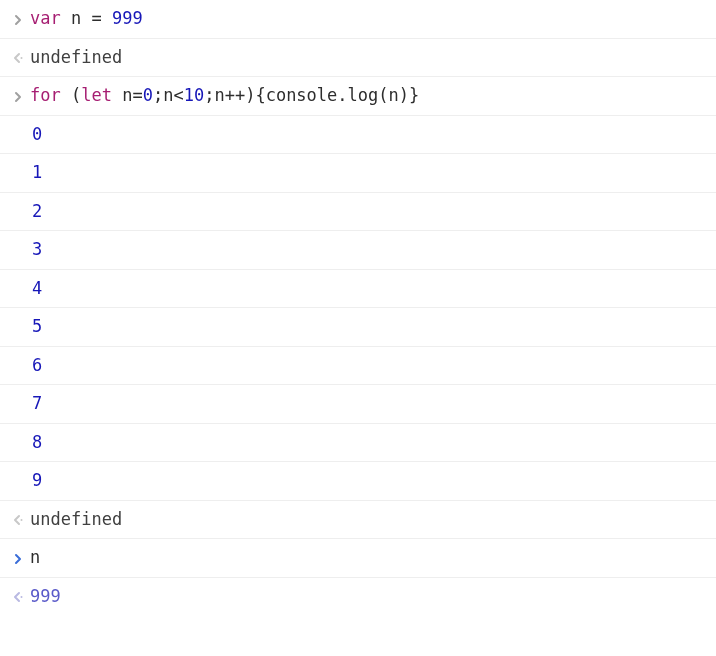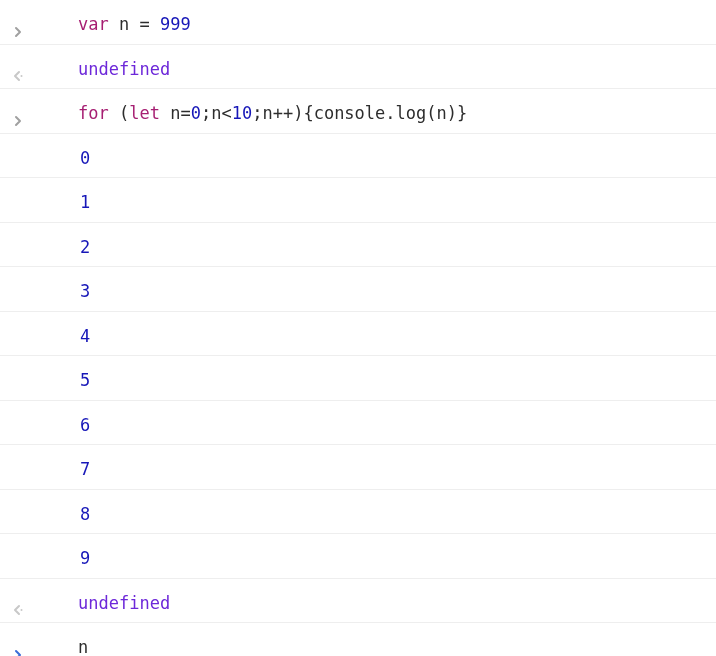--- a/index.html
+++ b/index.html
@@ -5,25 +5,24 @@
   * { box-sizing: border-box; margin: 0; padding: 0; }
   body {
     font-family: "SF Mono", Menlo, Monaco, Consolas, monospace;
     font-size: 17px;
     background: #fff;
     color: #303030;
     width: 716px;
   }
   .row {
     display: flex;
-    align-items: flex-end;
+    align-items: center;
     border-bottom: 1px solid #eeeeee;
-    padding: 12px 8px 6px 6px;
+    padding: 6px 8px 6px 6px;
     line-height: 1.5;
-    gap: 48px;
   }
   .row:last-child { border-bottom: none; }
   .gutter {
     width: 24px;
     flex: 0 0 24px;
     display: flex;
     align-items: center;
     justify-content: center;
     padding-top: 2px;
   }
@@ -31,21 +30,21 @@
     flex: 1;
     white-space: pre;
     font-variant-ligatures: none;
   }
   .tok-keyword { color: #a61e72; }
   .tok-ident   { color: #2d2d2d; }
   .tok-op      { color: #2d2d2d; }
   .tok-num     { color: #1717b8; }
   .tok-punc    { color: #2d2d2d; }
   .output-num  { color: #1717b8; }
-  .undefined   { color: #6d28d9; }
+  .undefined   { color: #404040; }
   .result-num  { color: #5a5ac9; }
   .chev {
     width: 12px; height: 12px; display: block;
   }
   .chev-input    { stroke: #a0a0a0; }
   .chev-input-b  { stroke: #3a6dd8; }
   .chev-output   { stroke: #c8c8c8; }
   .chev-output .dot { fill: #c8c8c8; }
   .chev-output-b { stroke: #b9b9e2; }
   .chev-output-b .dot { fill: #b9b9e2; }

